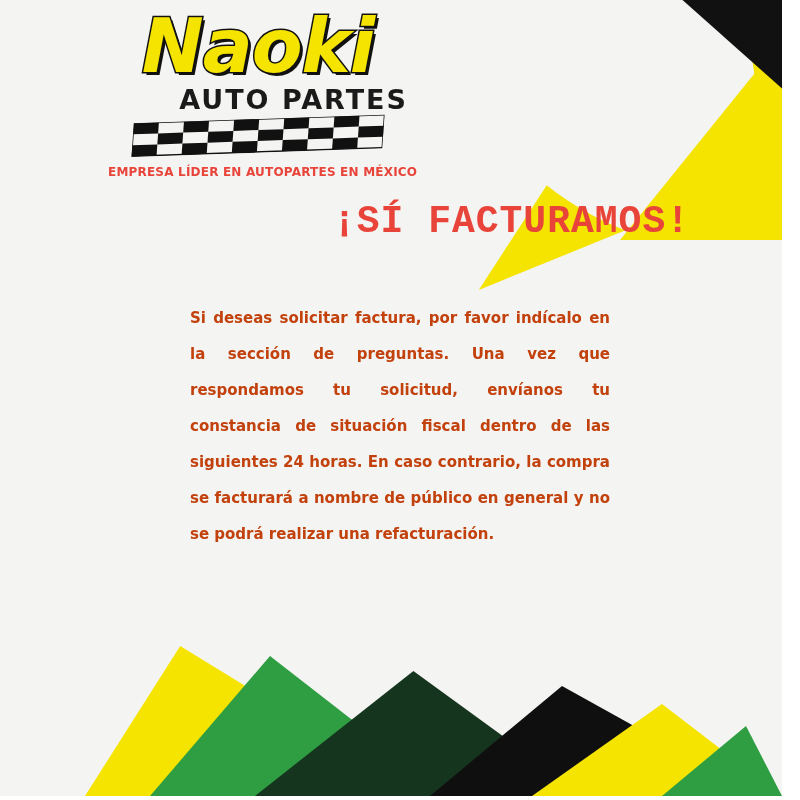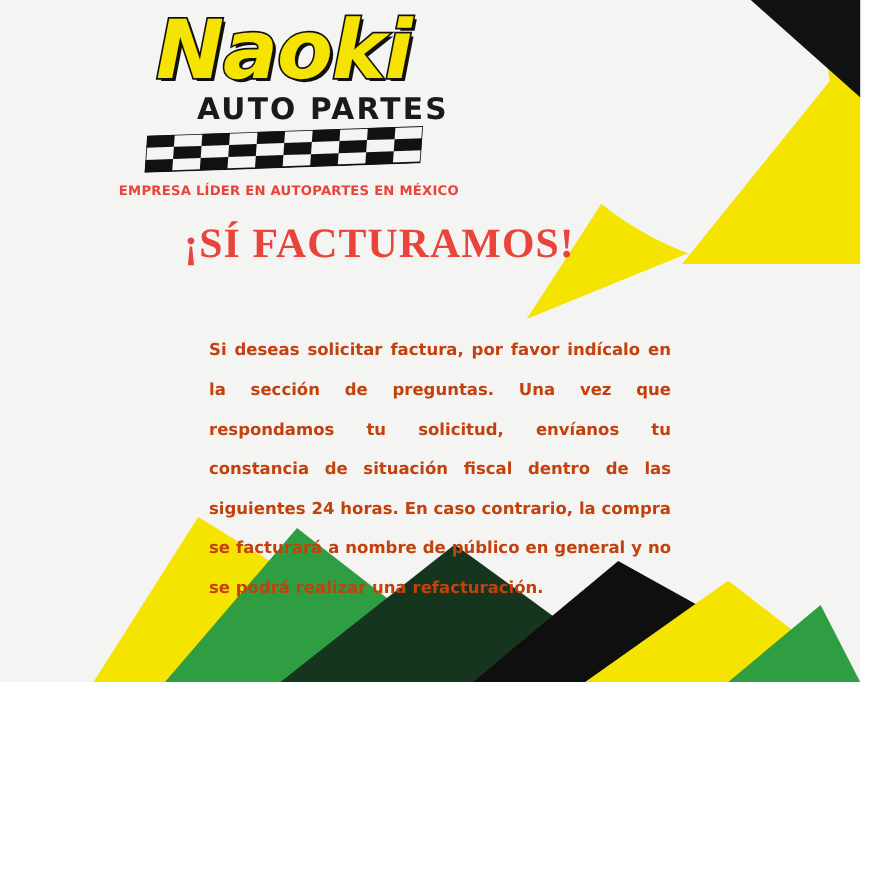--- a/index.html
+++ b/index.html
@@ -7,21 +7,21 @@
     padding: 0;
     width: 800px;
     height: 800px;
     background: #ffffff;
     font-family: "Liberation Sans", sans-serif;
   }
 
   #poster {
     position: relative;
     width: 800px;
-    height: 620px;
+    height: 796px;
     overflow: hidden;
     background: #f4f4f2;
   }
 
   
   .shape {
     position: absolute;
     pointer-events: none;
   }
 
@@ -173,22 +173,22 @@
     letter-spacing: 0.2px;
     white-space: nowrap;
   }
 
   
   .headline {
     position: absolute;
     top: 200px;
     left: 0;
     width: 690px;
-    text-align: center;
-    font-family: Liberation Serif, serif;
+    text-align: right;
+    font-family: Liberation Mono, monospace;
     font-weight: bold;
     font-size: 38px;
     letter-spacing: 1px;
     color: #e8443a;
     z-index: 5;
   }
 
   .body-text {
     position: absolute;
     top: 285px;

